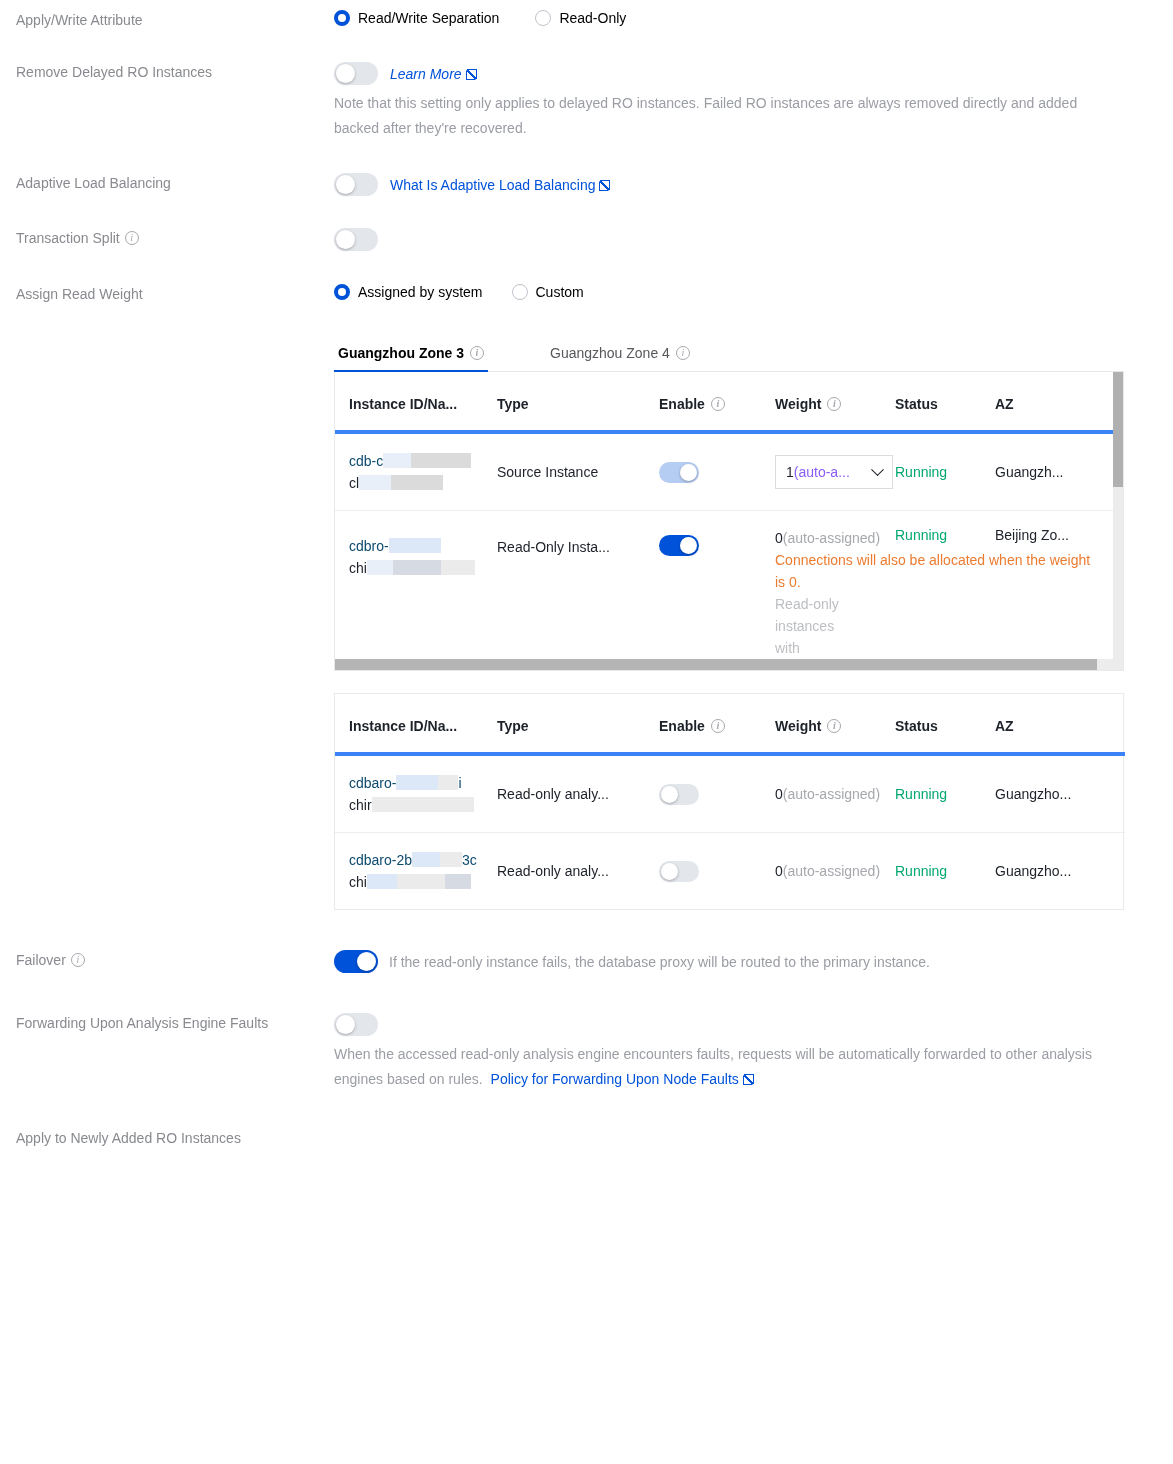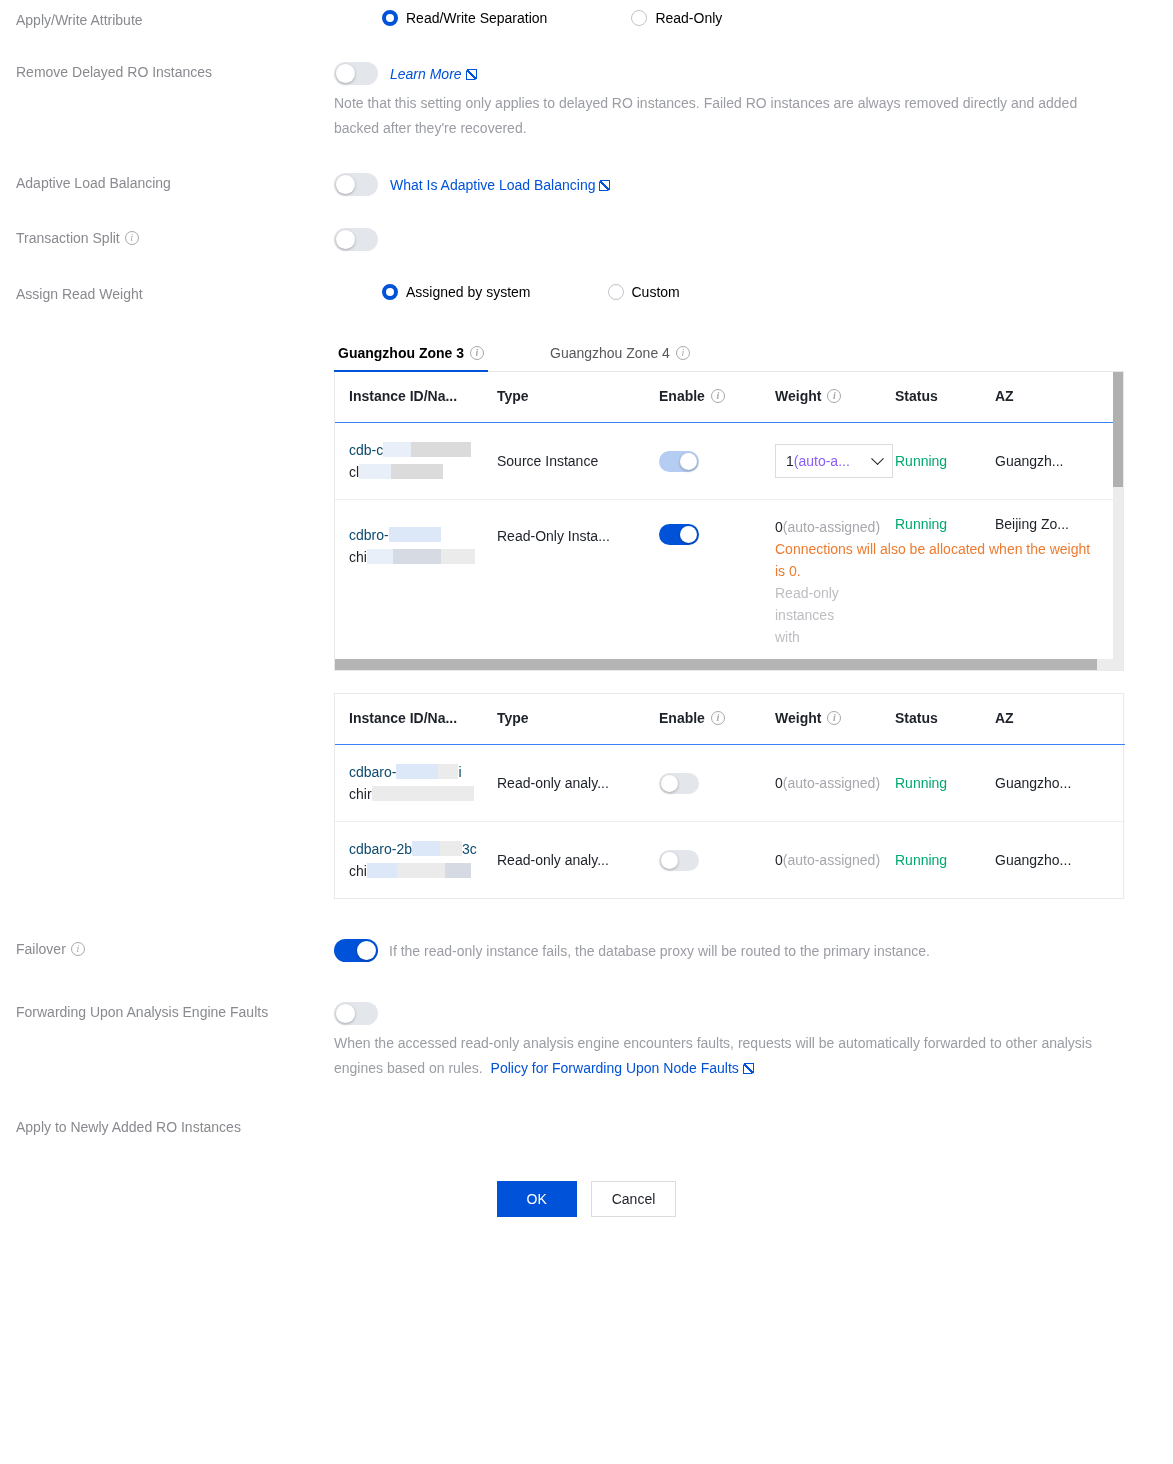--- a/index.html
+++ b/index.html
@@ -40,21 +40,21 @@
     align-items: center;
     justify-content: center;
     font-style: italic;
     font-family: "Liberation Serif", serif;
     vertical-align: middle;
     flex: 0 0 14px;
   }
 
   
   .radio-group { display: flex; align-items: center; }
-  .radio-opt { display: flex; align-items: flex-end; cursor: pointer; margin-left: 48px; }
+  .radio-opt { display: flex; align-items: flex-end; cursor: pointer; }
   .rdo {
     width: 16px; height: 16px; border-radius: 50%;
     border: 1px solid #c2c4cc; background: #fff;
     display: inline-block; position: relative; flex: 0 0 16px;
   }
   .rdo.on { border: 4px solid #0052d9; background: #fff; }
   .radio-opt span.lbl { margin-left: 8px; font-size: 14px; color: #000; white-space: nowrap; }
 
   
   .sw {
@@ -118,21 +118,21 @@
 
   
   .tbl-wrap {
     width: 790px; border: 1px solid #e8e9eb; border-top: none;
     position: relative; background: #fff;
   }
   .tbl-scroll { overflow: hidden; position: relative; }
   .tbl { width: 100%; border-collapse: collapse; table-layout: fixed; }
   .tbl th {
     text-align: left; font-size: 14px; font-weight: bold; color: #1d2129;
-    padding: 16px 0 18px 0; border-bottom: 1px solid #3b82f6;
+    padding: 24px 0 18px 0; border-bottom: 4px solid #3b82f6;
     white-space: nowrap;
   }
   .tbl th .th-in { display: flex; align-items: center; gap: 6px; }
   .tbl td {
     font-size: 14px; color: #1d2129; padding: 16px 0;
     border-bottom: 1px solid #eceef0; vertical-align: middle;
   }
   .tbl tr:last-child td { border-bottom: none; }
   .c-id   { width: 162px; padding-left: 14px !important; }
   .c-type { width: 162px; }
@@ -477,18 +477,14 @@
       </div>
     </div>
   </div>
 
   <div class="row" style="margin-top:36px;">
     <div class="row-label">
       <span>Apply to Newly Added RO Instances</span>
     </div>
   </div>
 
-  <div class="btns">
-    <div class="btn btn-primary">OK</div>
-    <div class="btn btn-default">Cancel</div>
-  </div>
 
 </div>
 
 </body></html>

